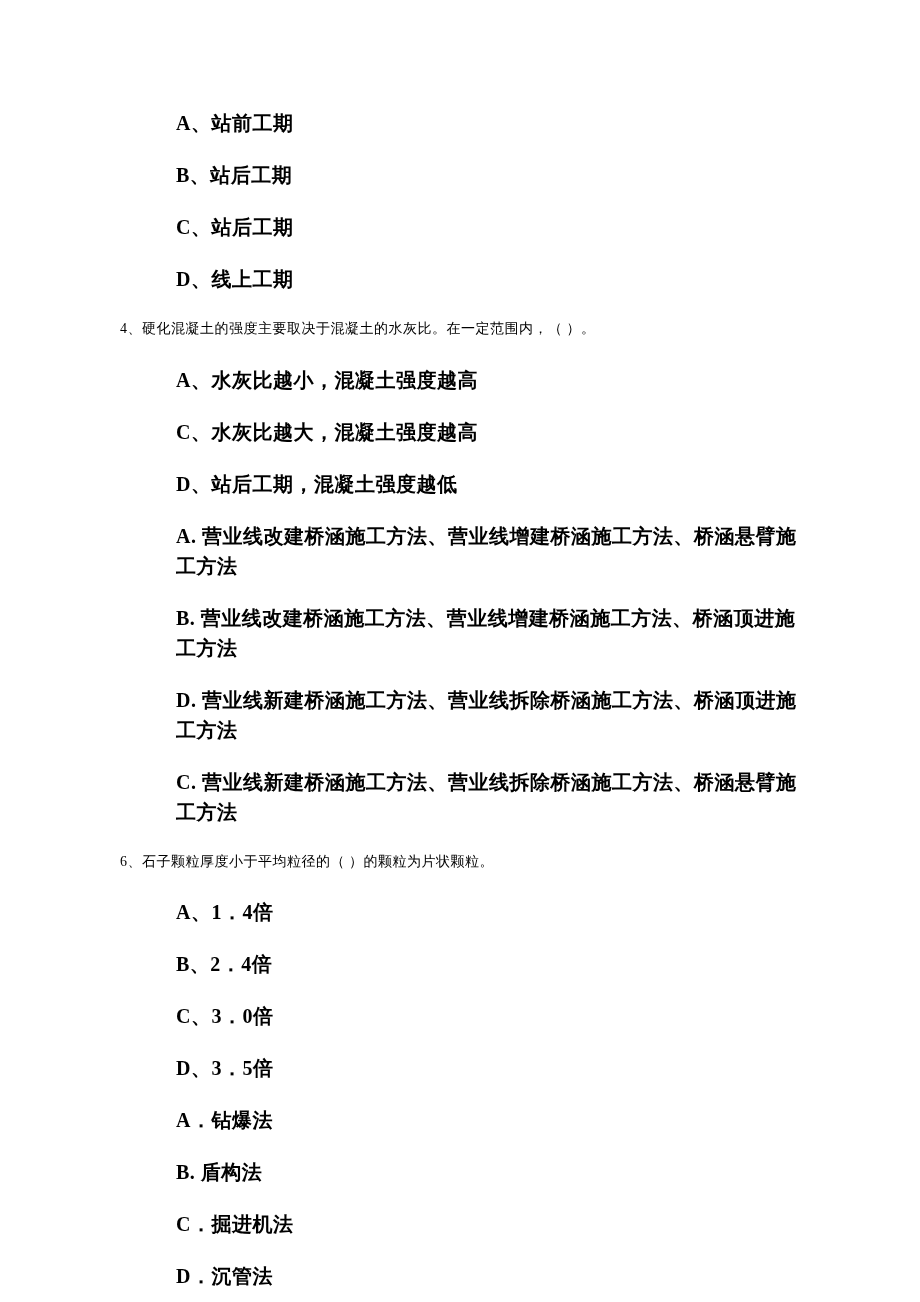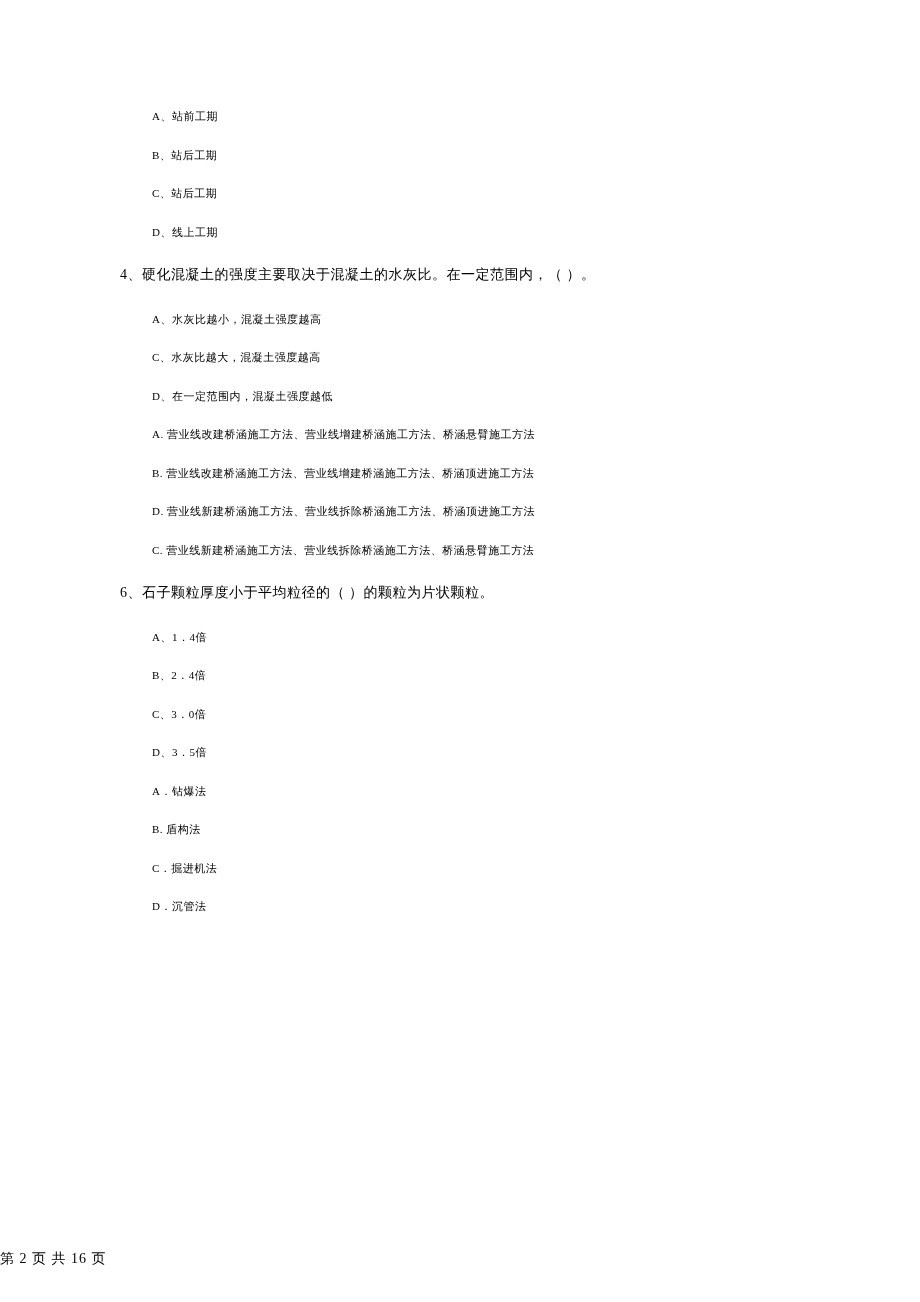--- a/index.html
+++ b/index.html
@@ -11,25 +11,26 @@
   }
   .page {
     box-sizing: border-box;
     width: 920px;
     min-height: 1302px;
     padding: 108px 120px 40px 120px;
     color: #000;
     position: relative;
   }
   .option {
-    margin-left: 32px;
-    font-size: 11px;
+    margin-left: 56px;
+    font-size: 20px;
     line-height: 1.5;
     margin-bottom: 22px;
     letter-spacing: 0.5px;
+    font-weight: bold;
   }
   .stem {
     font-size: 14px;
     line-height: 1.9;
     margin-bottom: 22px;
     letter-spacing: 0.5px;
   }
   .footer {
     position: absolute;
     bottom: 34px;
@@ -46,21 +47,21 @@
 <div class="page">
 
   <div class="option">A、站前工期</div>
   <div class="option">B、站后工期</div>
   <div class="option">C、站后工期</div>
   <div class="option">D、线上工期</div>
 
   <div class="stem">4、硬化混凝土的强度主要取决于混凝土的水灰比。在一定范围内，（    ）。</div>
   <div class="option">A、水灰比越小，混凝土强度越高</div>
   <div class="option">C、水灰比越大，混凝土强度越高</div>
-  <div class="option">D、在一定范围内，混凝土强度越低</div>
+  <div class="option">D、站后工期，混凝土强度越低</div>
 
   <div class="option">A. 营业线改建桥涵施工方法、营业线增建桥涵施工方法、桥涵悬臂施工方法</div>
   <div class="option">B. 营业线改建桥涵施工方法、营业线增建桥涵施工方法、桥涵顶进施工方法</div>
   <div class="option">D. 营业线新建桥涵施工方法、营业线拆除桥涵施工方法、桥涵顶进施工方法</div>
   <div class="option">C. 营业线新建桥涵施工方法、营业线拆除桥涵施工方法、桥涵悬臂施工方法</div>
 
   <div class="stem">6、石子颗粒厚度小于平均粒径的（    ）的颗粒为片状颗粒。</div>
   <div class="option">A、1．4倍</div>
   <div class="option">B、2．4倍</div>
   <div class="option">C、3．0倍</div>

